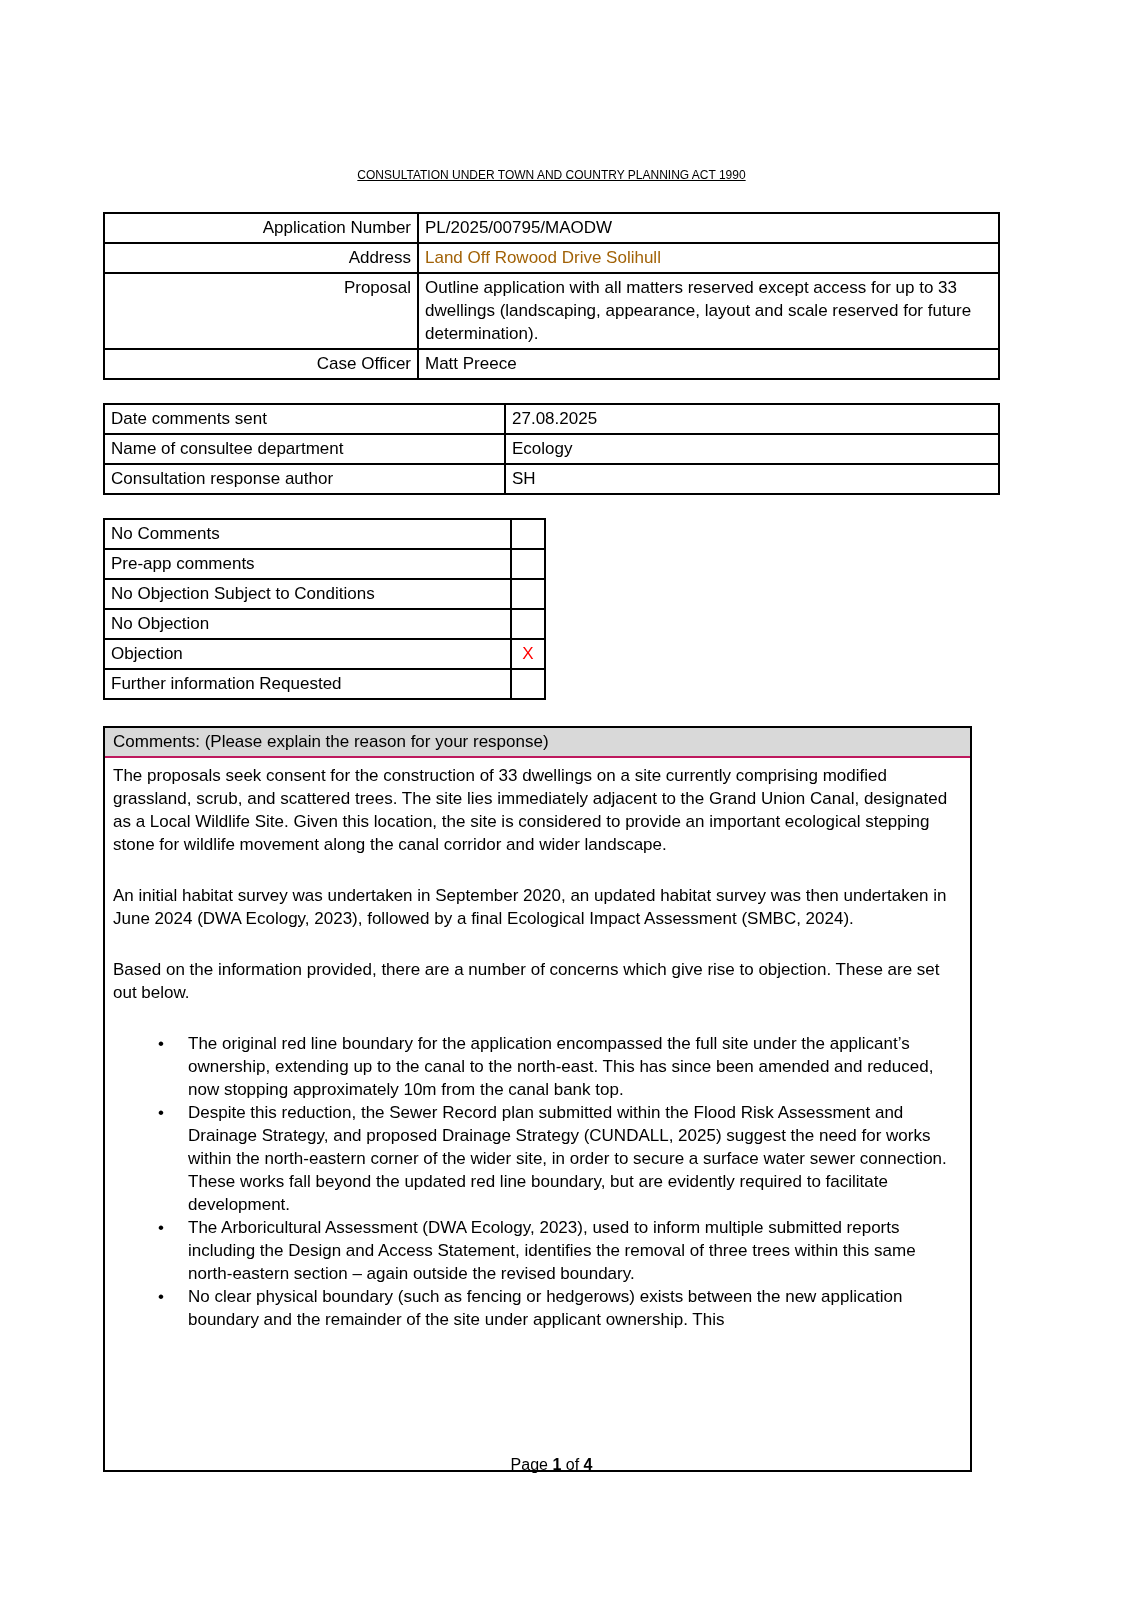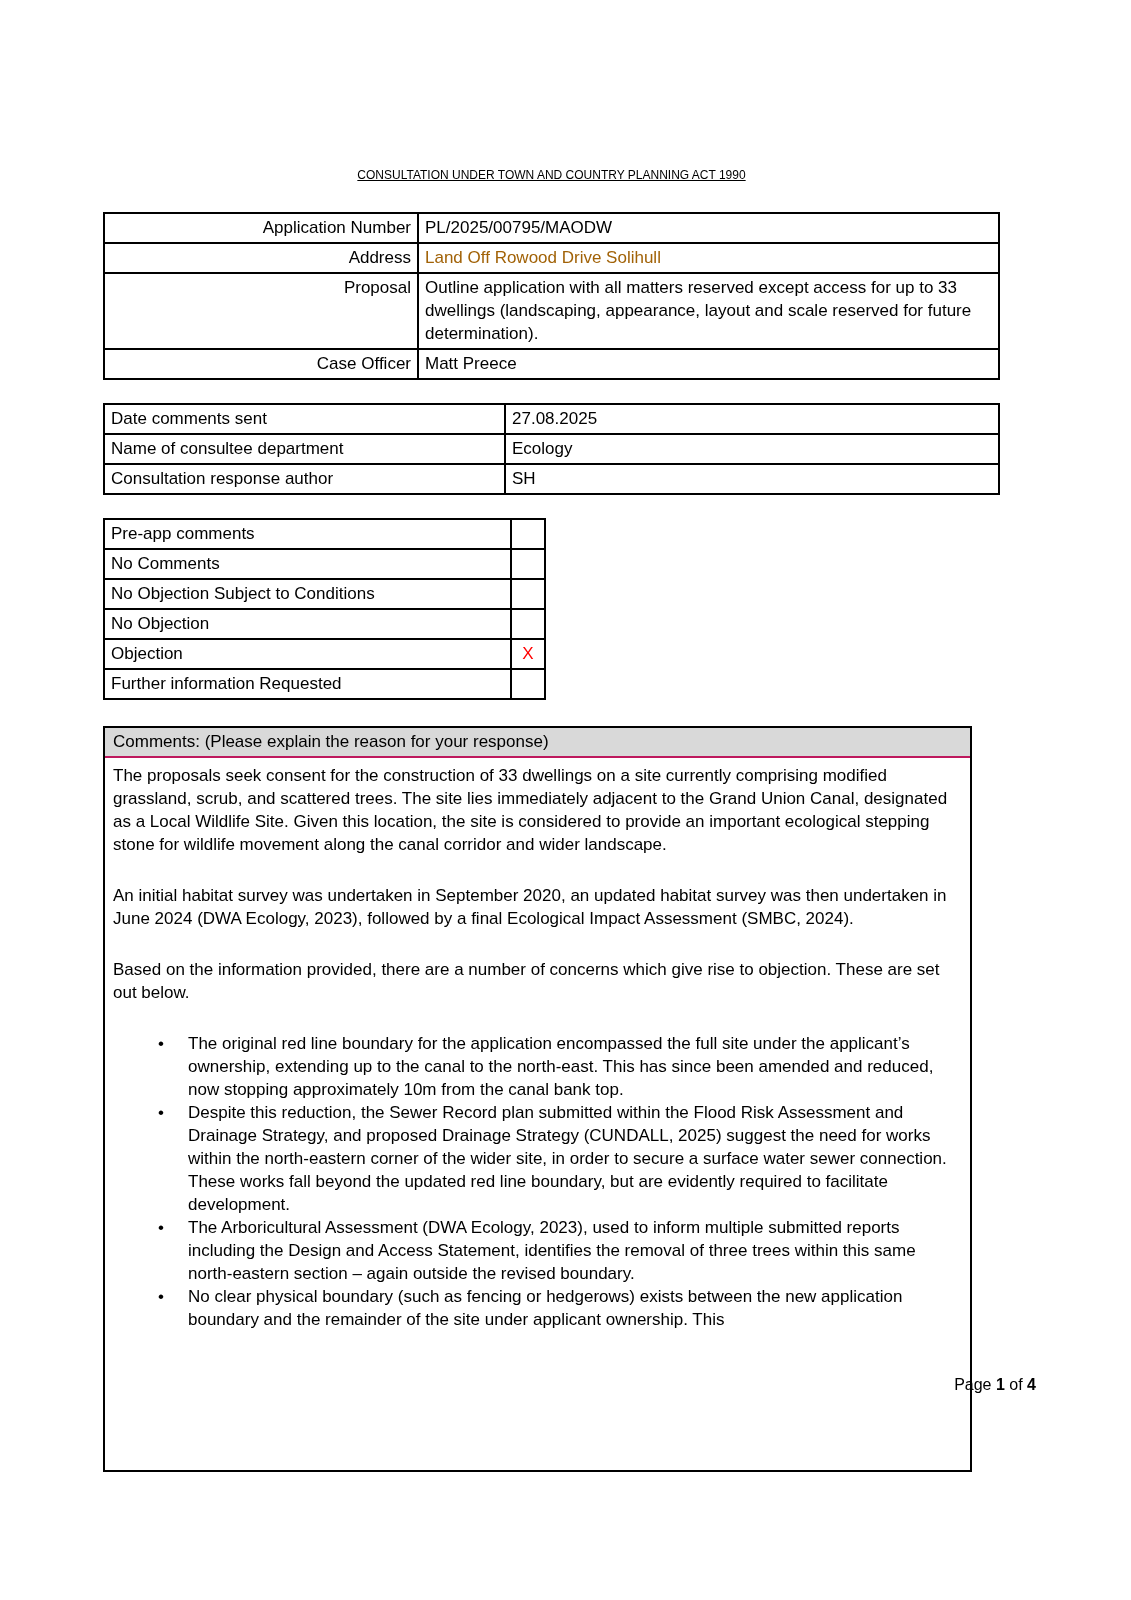--- a/index.html
+++ b/index.html
@@ -84,25 +84,24 @@
   }
   .bullet-list li::before {
     content: "\2022";
     position: absolute;
     left: 0;
     top: 0;
   }
   .footer {
     position: absolute;
     left: 103px;
-    top: 1376px;
+    top: 1456px;
     width: 897px;
-    text-align: right;
+    text-align: center;
     font-size: 16px;
-    padding-left: 36px;
   }
   .footer b { font-weight: 700; }
 </style>
 </head>
 <body>
 
 <div class="page">
   <div class="content">
 
     <h1 class="doc-title">CONSULTATION UNDER TOWN AND COUNTRY PLANNING ACT 1990</h1>
@@ -141,25 +140,25 @@
       <tr>
         <td class="col-label">Consultation response author</td>
         <td>SH</td>
       </tr>
     </tbody>
       </table>
 
     <table class="tbl-check">
       <tbody>
           <tr>
-        <td class="col-label">Pre-app comments</td>
+        <td class="col-label">No Comments</td>
         <td></td>
       </tr>
       <tr>
-        <td class="col-label">No Comments</td>
+        <td class="col-label">Pre-app comments</td>
         <td></td>
       </tr>
       <tr>
         <td class="col-label">No Objection Subject to Conditions</td>
         <td></td>
       </tr>
       <tr>
         <td class="col-label">No Objection</td>
         <td></td>
       </tr>

